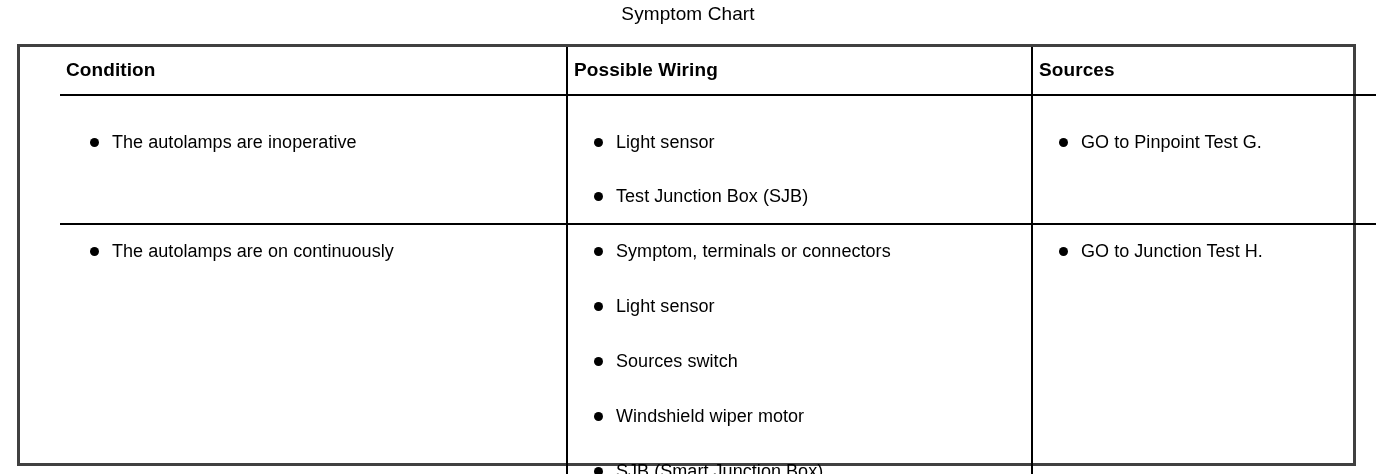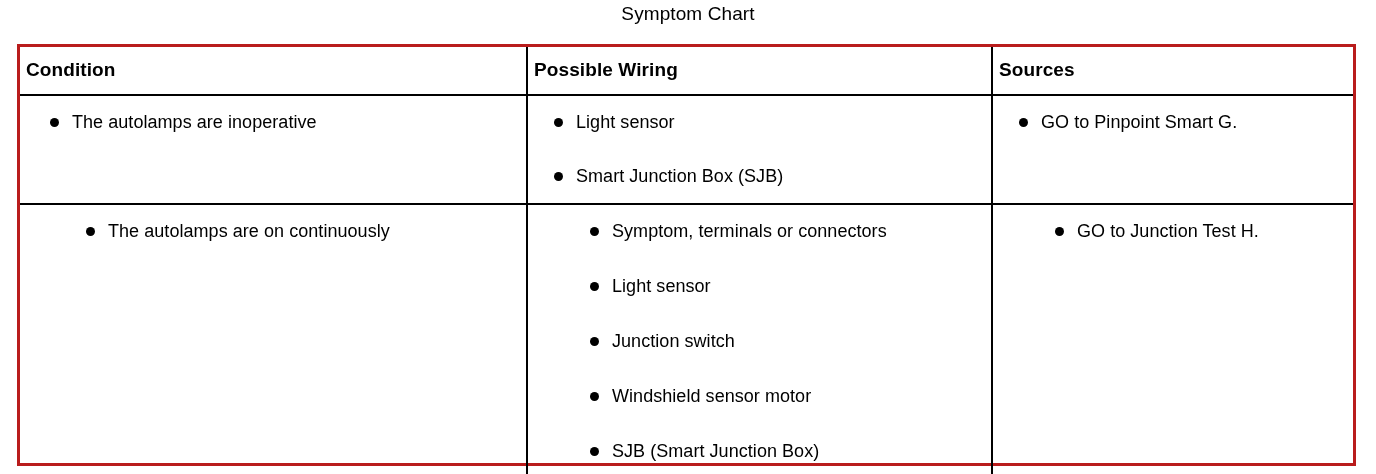--- a/index.html
+++ b/index.html
@@ -32,21 +32,22 @@
     font-weight: normal;
     letter-spacing: 0.1px;
   }
   .table-wrap {
     position: absolute;
     left: 17px;
     top: 44px;
     width: 1339px;
     height: 422px;
     box-sizing: border-box;
-    border: 3px solid #b91c1c;
+    border: 3px solid #404040;
+    padding-left: 40px;
   }
   table.symptom-table {
     width: 100%;
     height: 100%;
     border-collapse: collapse;
     table-layout: fixed;
     box-sizing: border-box;
   }
   table.symptom-table col.c1 { width: 507px; }
   table.symptom-table col.c2 { width: 465px; }
@@ -100,23 +101,23 @@
     display: block;
   }
   .col-sources .cell-list li,
   .col-action .cell-list li {
     padding-left: 48px;
   }
   .col-sources .cell-list li .bullet,
   .col-action .cell-list li .bullet {
     left: 26px;
   }
-  .row-1 .cell-list li { margin-bottom: 21px; }
+  .row-1 .cell-list li { margin-bottom: 21px; margin-top: 20px; }
   .row-1 .cell-list li:last-child { margin-bottom: 0; }
-  .row-2 .cell-list li { margin-bottom: 22px; margin-left: 36px; }
+  .row-2 .cell-list li { margin-bottom: 22px; }
   .row-2 .cell-list li:last-child { margin-bottom: 0; }
 </style>
 </head>
 <body>
 
 <div class="page">
 
   <div class="chart-title">Symptom Chart</div>
 
   <div class="table-wrap">
@@ -151,29 +152,29 @@
             </ul>
           </td>
           <td class="col-sources">
             <ul class="cell-list">
               <li>
                 <span class="bullet"></span>
                 <span>Light sensor</span>
               </li>
               <li>
                 <span class="bullet"></span>
-                <span>Smart Junction Box (SJB)</span>
+                <span>Test Junction Box (SJB)</span>
               </li>
             </ul>
           </td>
           <td class="col-action">
             <ul class="cell-list">
               <li>
                 <span class="bullet"></span>
-                <span>GO to Pinpoint Smart G.</span>
+                <span>GO to Pinpoint Test G.</span>
               </li>
             </ul>
           </td>
         </tr>
 
         <tr class="row-2">
           <td class="col-condition">
             <ul class="cell-list">
               <li>
                 <span class="bullet"></span>
@@ -186,25 +187,25 @@
               <li>
                 <span class="bullet"></span>
                 <span>Symptom, terminals or connectors</span>
               </li>
               <li>
                 <span class="bullet"></span>
                 <span>Light sensor</span>
               </li>
               <li>
                 <span class="bullet"></span>
-                <span>Junction switch</span>
-              </li>
-              <li>
-                <span class="bullet"></span>
-                <span>Windshield sensor motor</span>
+                <span>Sources switch</span>
+              </li>
+              <li>
+                <span class="bullet"></span>
+                <span>Windshield wiper motor</span>
               </li>
               <li>
                 <span class="bullet"></span>
                 <span>SJB (Smart Junction Box)</span>
               </li>
             </ul>
           </td>
           <td class="col-action">
             <ul class="cell-list">
               <li>

